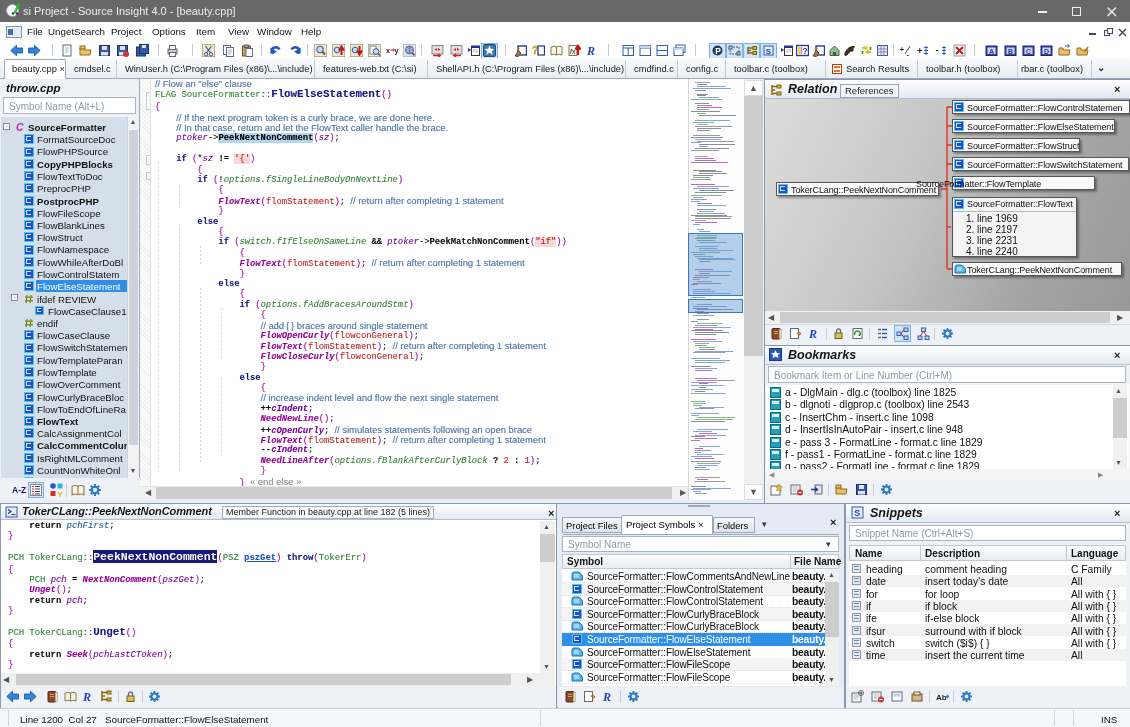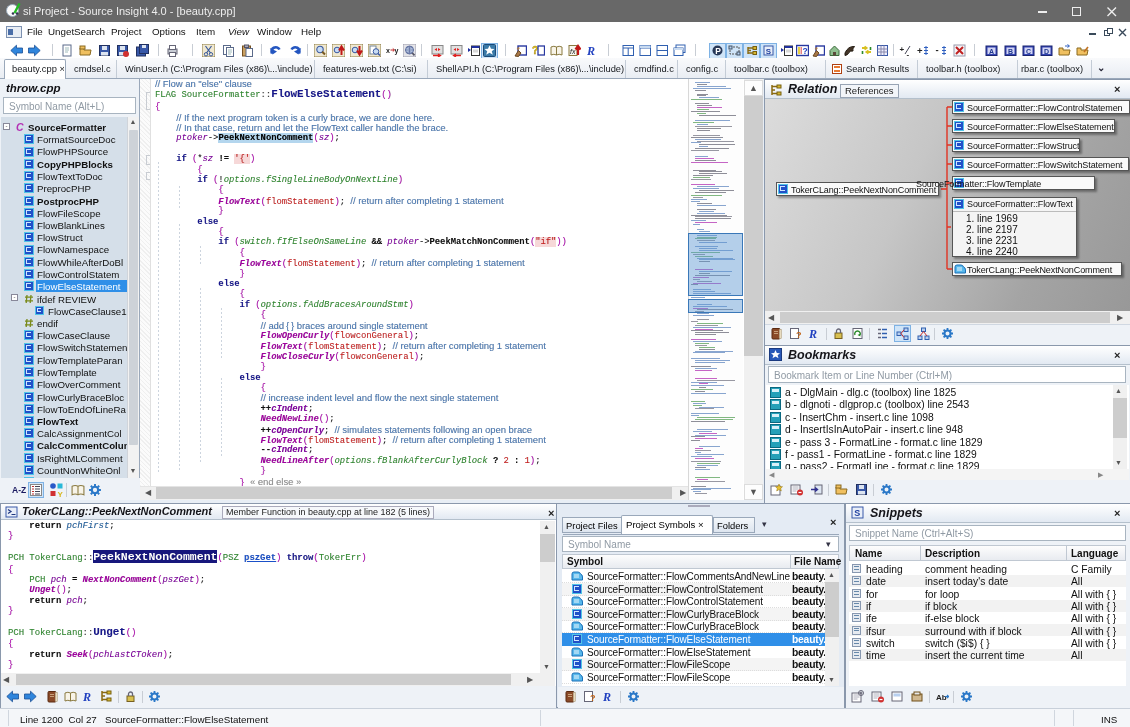--- a/index.html
+++ b/index.html
@@ -49,21 +49,21 @@
   </svg>
 <div class="abs" style="left:0;top:22px;width:1130px;height:20px;background:#ffffff;"></div>
 <div class="abs" style="left:6px;top:26px;width:16px;height:12px;background:#e8edf4;border:1px solid #7d91b0;"></div>
 <div class="abs" style="left:8px;top:29px;width:5px;height:6px;background:#4a6ea8;"></div>
 <div class="abs" style="left:27px;top:26px;font-size:9.8px;color:#111;">File</div>
 <div class="abs" style="left:48px;top:26px;font-size:9.8px;color:#111;">Unget</div>
 <div class="abs" style="left:74px;top:26px;font-size:9.8px;color:#111;">Search</div>
 <div class="abs" style="left:111px;top:26px;font-size:9.8px;color:#111;">Project</div>
 <div class="abs" style="left:152px;top:26px;font-size:9.8px;color:#111;">Options</div>
 <div class="abs" style="left:196px;top:26px;font-size:9.8px;color:#111;">Item</div>
-<div class="abs" style="left:228px;top:26px;font-size:9.8px;color:#111;font-style:italic;">View</div>
+<div class="abs" style="left:228px;top:26px;font-size:9.8px;color:#111;">View</div>
 <div class="abs" style="left:257px;top:26px;font-size:9.8px;color:#111;">Window</div>
 <div class="abs" style="left:301px;top:26px;font-size:9.8px;color:#111;">Help</div>
 <div class="abs" style="left:1089px;top:33px;width:7px;height:1.5px;background:#3a4a5a;"></div>
 <div class="abs" style="left:1104px;top:30px;width:6px;height:6px;border:1px solid #3a4a5a;"></div>
 <div class="abs" style="left:1107px;top:28px;width:6px;height:6px;border:1px solid #3a4a5a;background:#fff;"></div>
 <svg class="abs" style="left:1118px;top:28px" width="9" height="9">
     <path d="M1 1 L8 8 M8 1 L1 8" stroke="#3a4a5a" stroke-width="1.4"></path>
   </svg>
 <div class="abs" style="left:0;top:42px;width:1130px;height:16px;background:#ffffff;"></div>
 <svg class="abs" style="left:10px;top:44px" width="13" height="13" viewBox="0 0 13 13">

